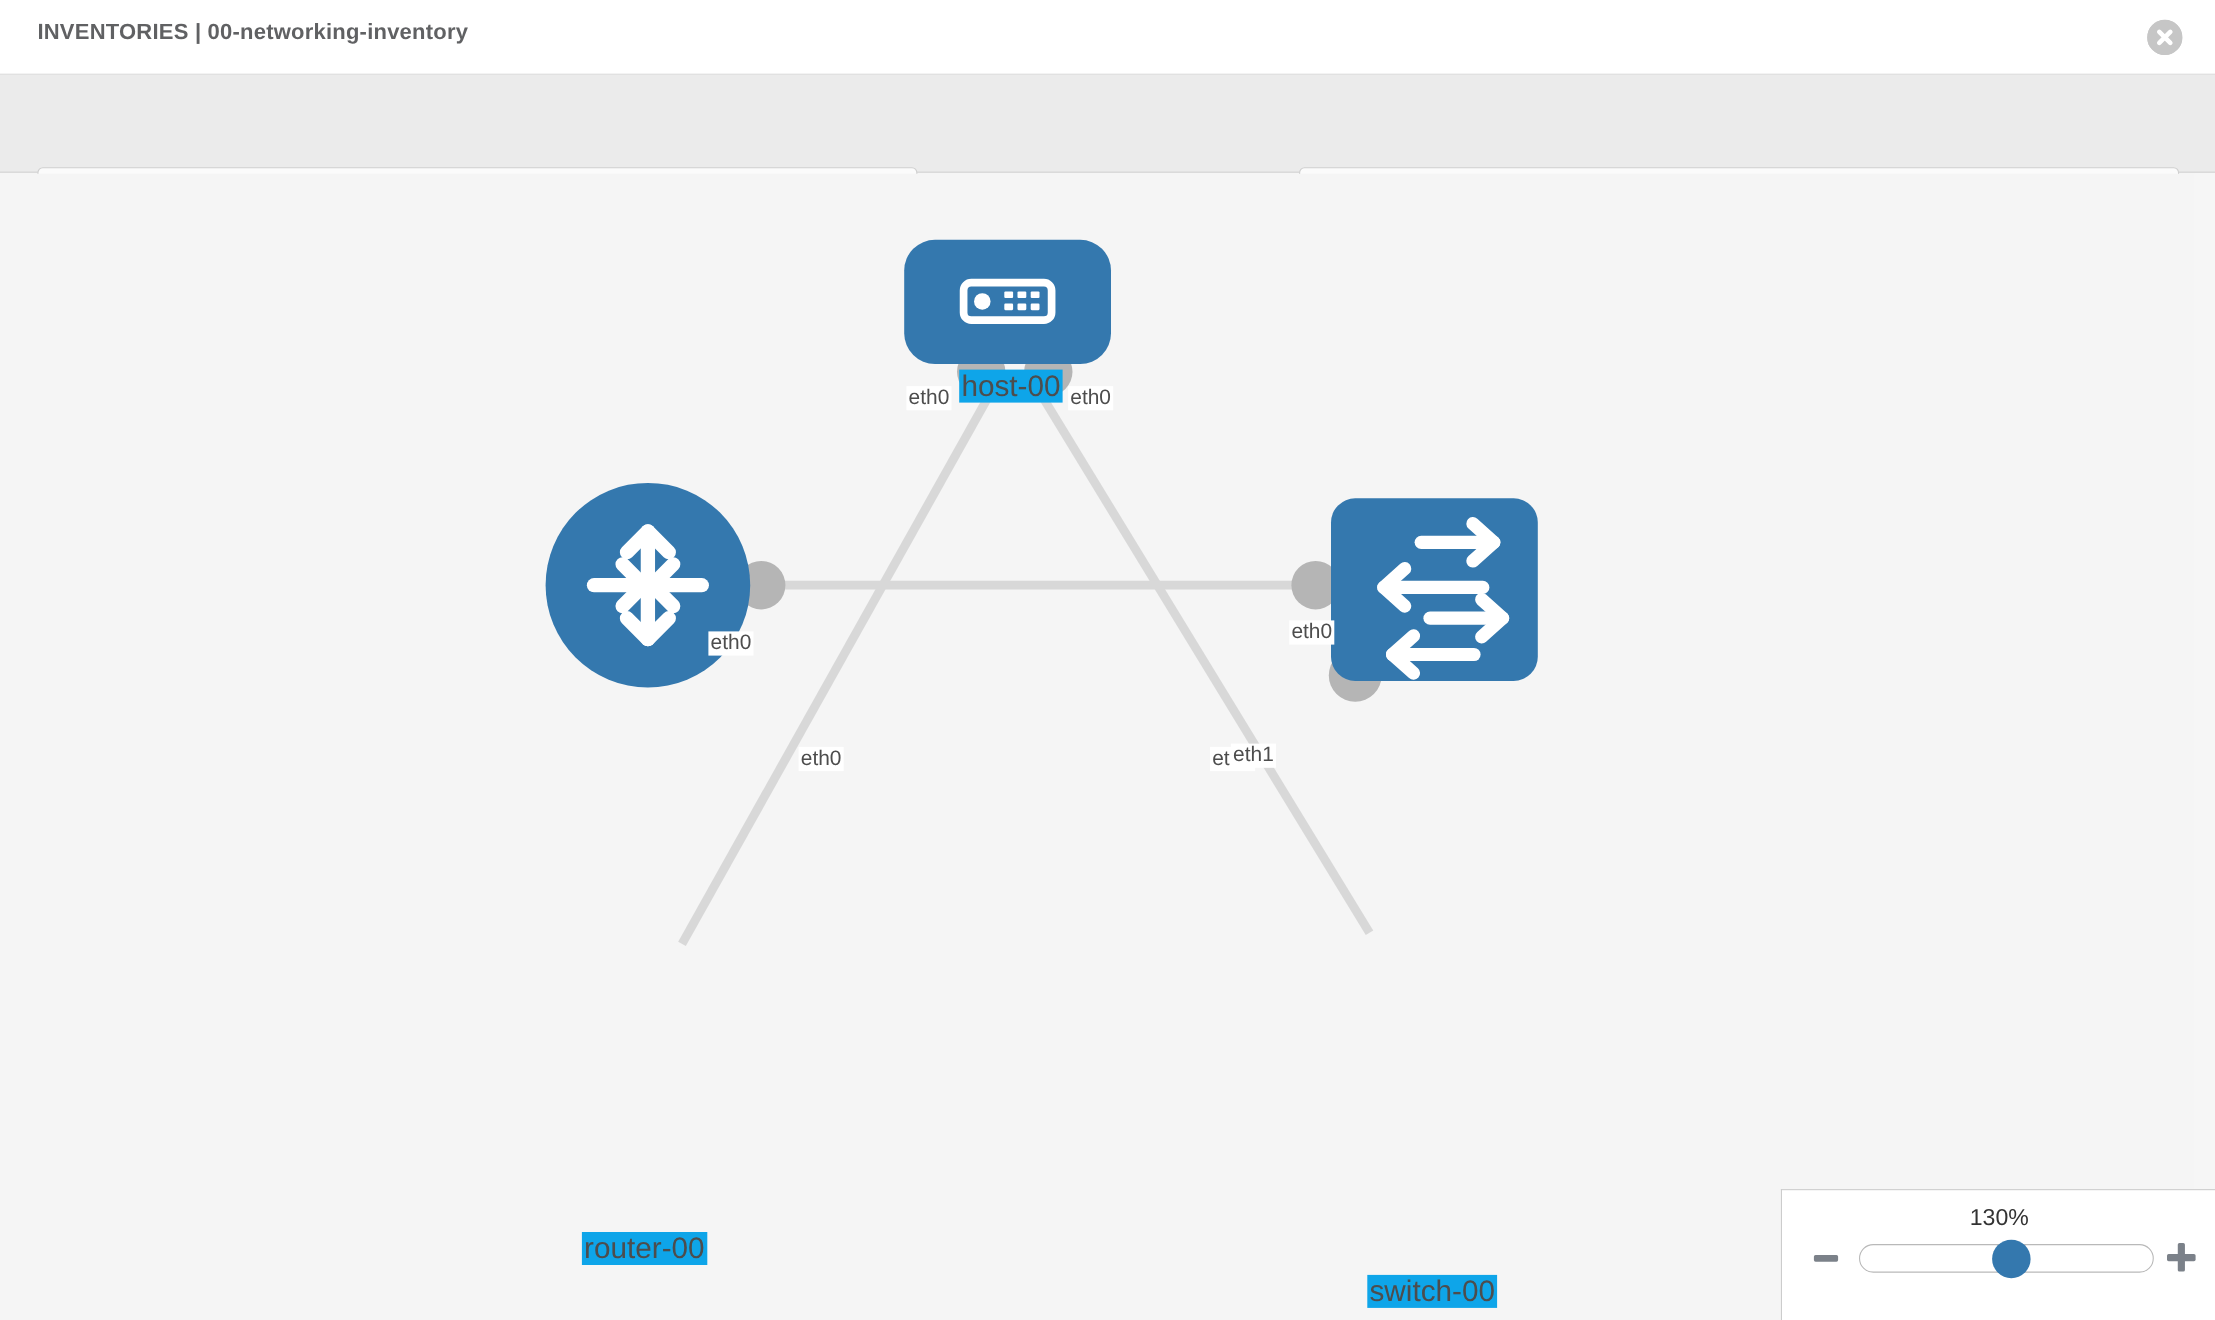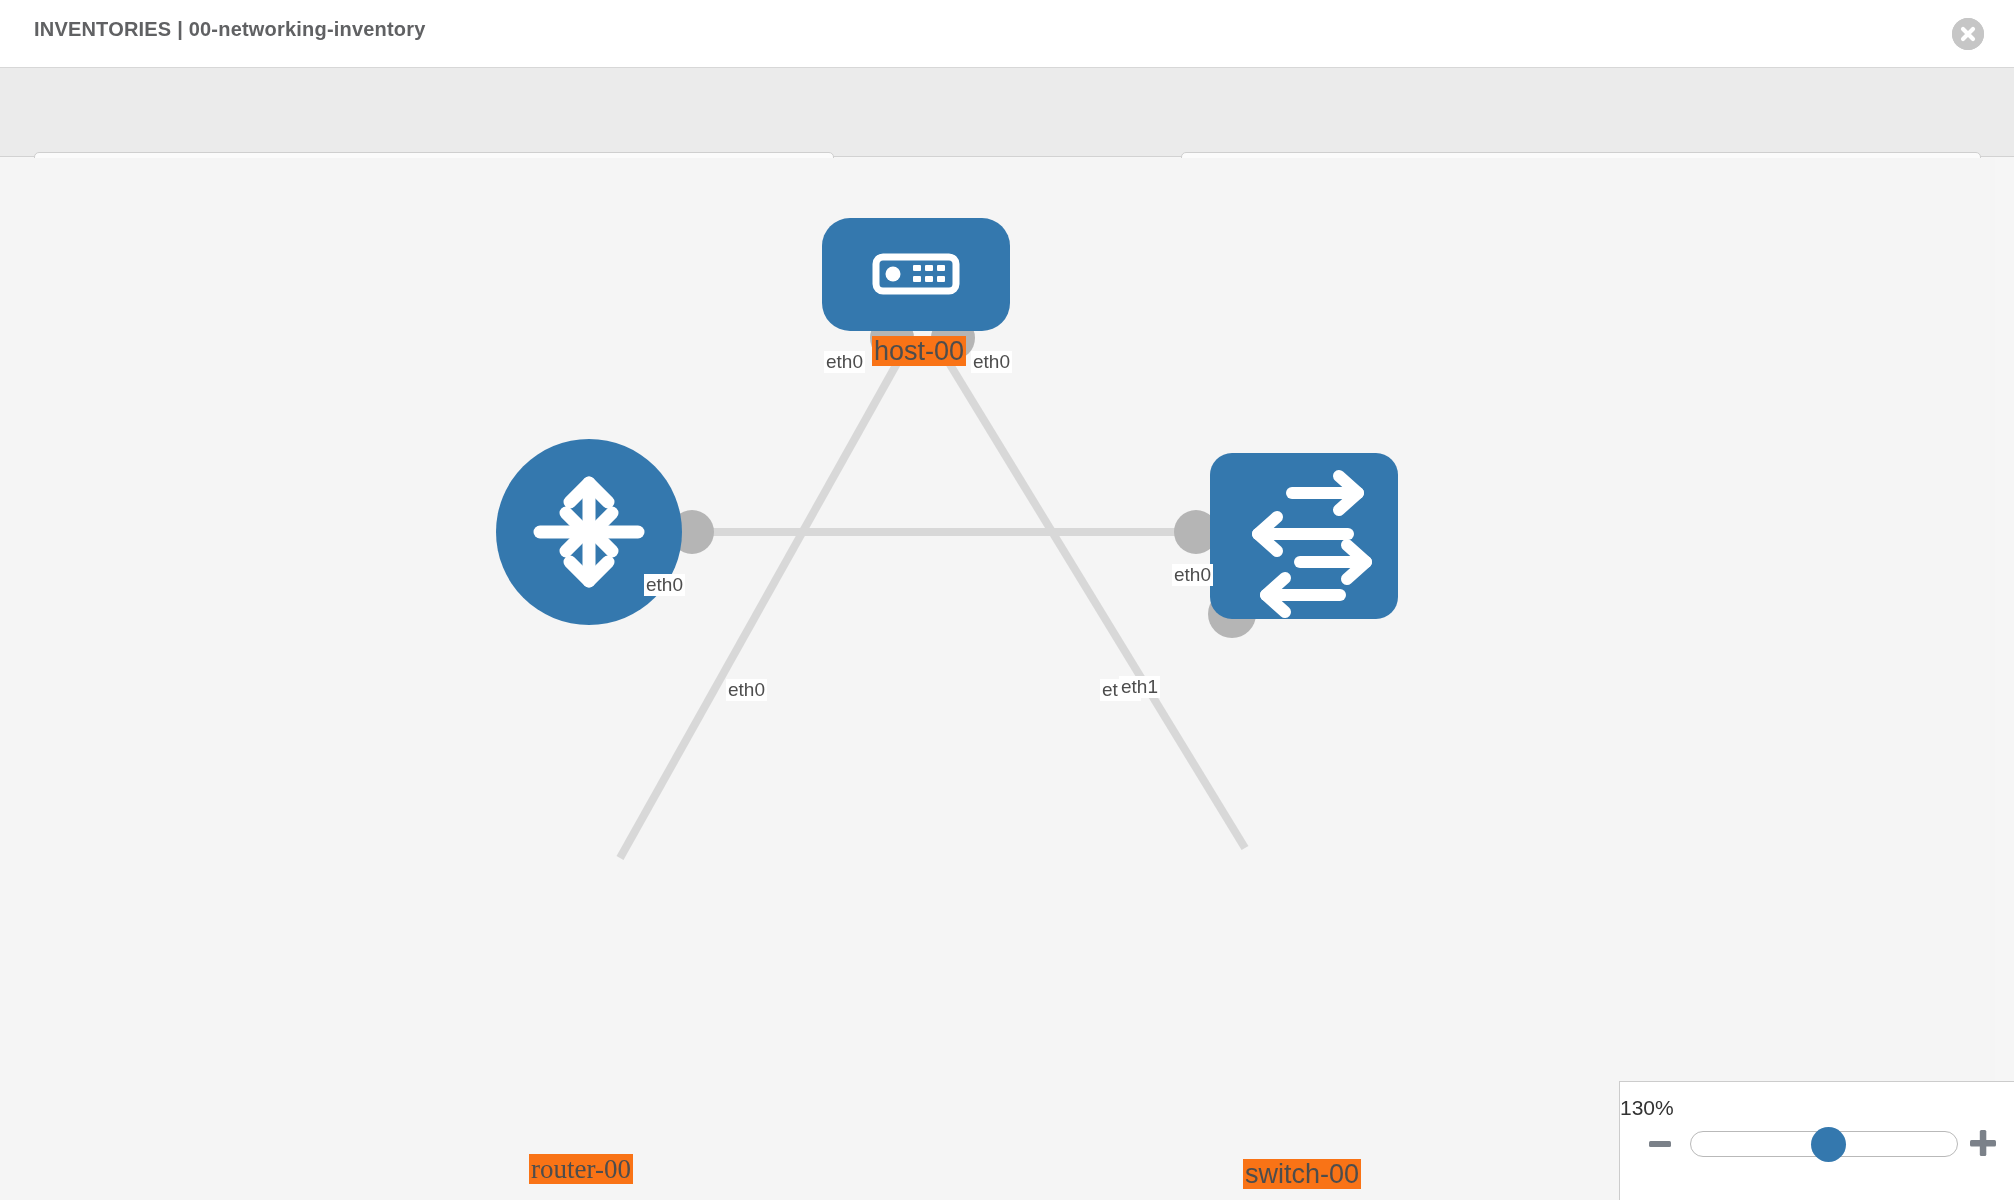--- a/index.html
+++ b/index.html
@@ -129,21 +129,21 @@
     left: 0; top: 0;
     width: 2014px;
     height: 1042px;
   }
 
   
   .node-label {
     position: absolute;
     font-size: 27px;
     color: #4d4d4d;
-    background: #f97316;
+    background: #0ea5e9;
     white-space: nowrap;
     line-height: 1.05;
     padding: 1px 2px;
   }
   .port-label {
     position: absolute;
     font-size: 19px;
     color: #4d4d4d;
     background: #ffffff;
     white-space: nowrap;
@@ -161,20 +161,21 @@
     background: #ffffff;
     border: 1px solid #cccccc;
     border-right: none;
     border-bottom: none;
   }
   .zoom-value {
     position: absolute;
     left: 0;
     top: 14px;
     width: 395px;
+    text-align: center;
     font-size: 21px;
     color: #333333;
   }
   .zoom-minus {
     position: absolute;
     left: 27px;
     top: 49px;
     width: 26px;
     height: 26px;
     cursor: pointer;
@@ -337,21 +338,21 @@
     <div class="port-label" style="left:644px; top:416px;">eth0</div>
 
     <div class="port-label" style="left:1172px; top:406px;">eth0</div>
 
     <div class="port-label" style="left:726px; top:521px;">eth0</div>
 
     <div class="port-label" style="left:1100px; top:521px;">eth0</div>
 
     <div class="port-label" style="left:1119px; top:518px;">eth1</div>
 
-    <div class="node-label" style="left:529px; top:996px;font-family:Liberation Serif, serif;">router-00</div>
+    <div class="node-label" style="left:529px; top:962px;">router-00</div>
 
     <div class="node-label" style="left:1243px; top:1001px;">switch-00</div>
   </div>
 
   <div class="zoom-panel">
     <div class="zoom-value">130%</div>
 
     <div class="zoom-minus">
       <svg width="26" height="26" viewBox="0 0 26 26" aria-hidden="true">
         <rect x="2" y="10" width="22" height="6" rx="1.5" fill="#7b8189"></rect>

